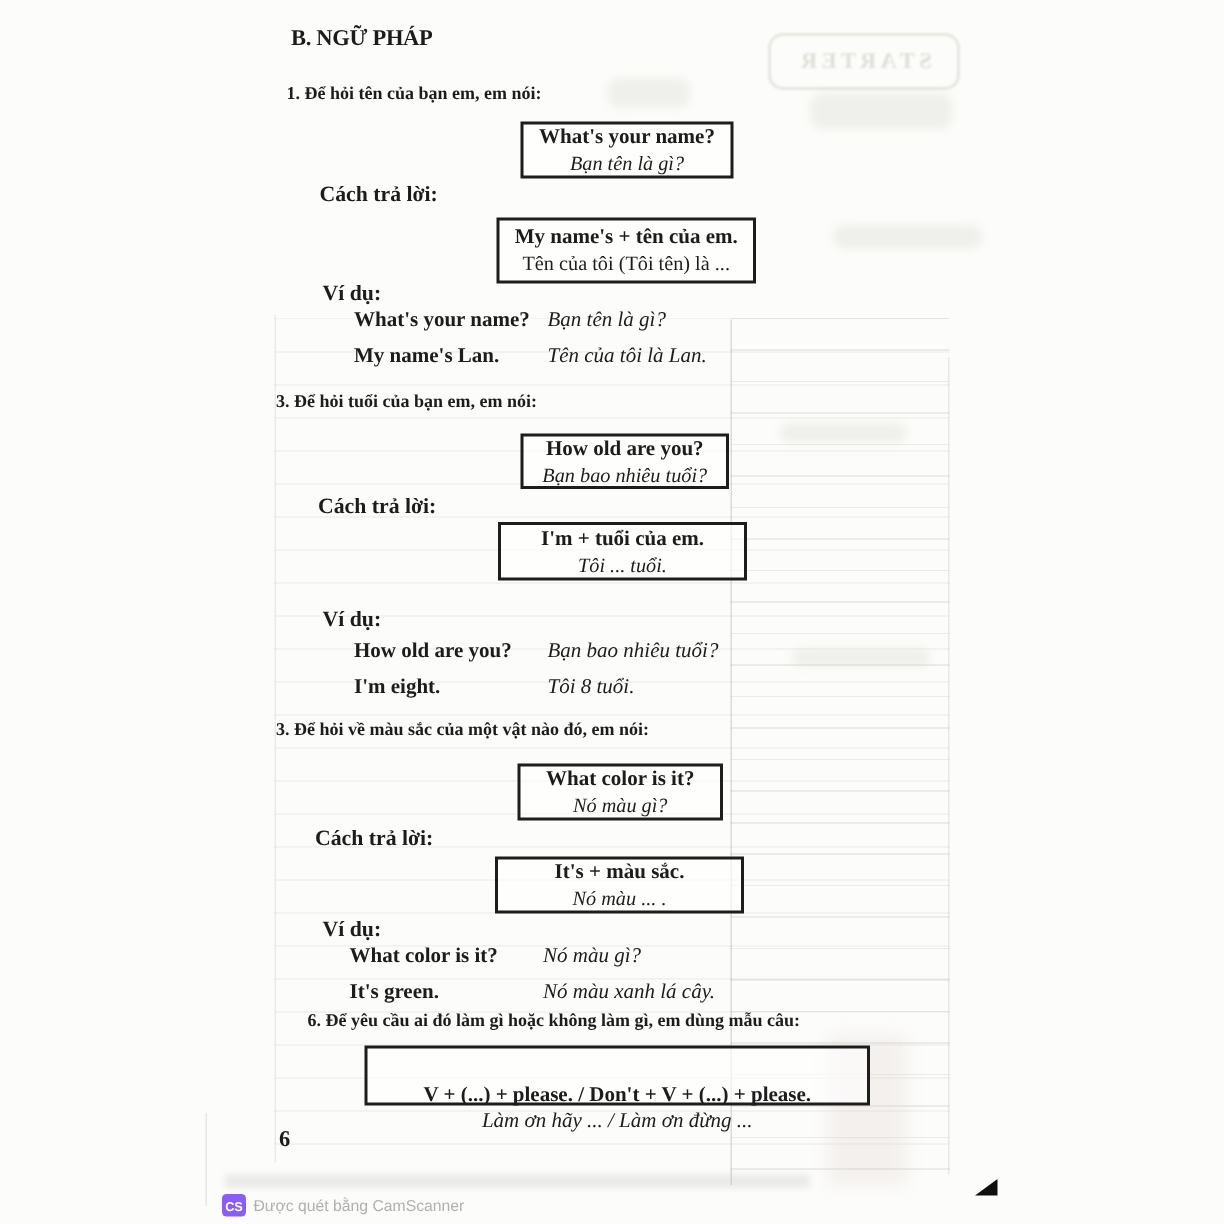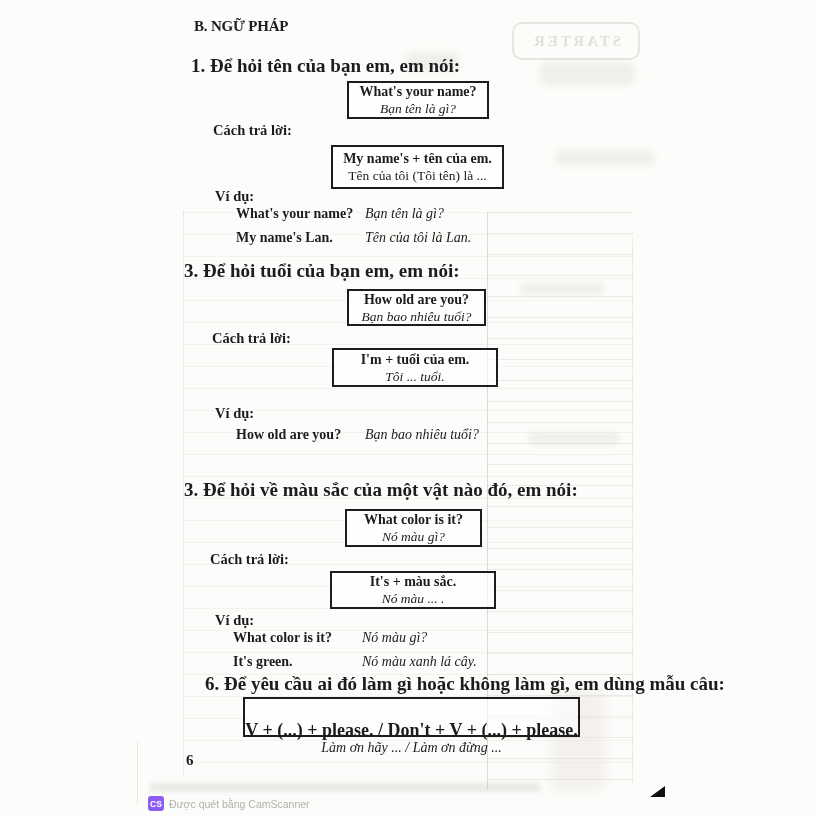--- a/index.html
+++ b/index.html
@@ -45,42 +45,42 @@
   .sm1{left:540px;top:62px;width:95px;height:24px;}
   .sm2{left:555px;top:150px;width:100px;height:16px;}
   .sm3{left:520px;top:282px;width:85px;height:13px;}
   .sm4{left:528px;top:432px;width:92px;height:13px;}
   .sm5{left:150px;top:783px;width:390px;height:9px;background:rgba(185,185,178,0.25);filter:blur(2px);}
   .sm6{left:552px;top:690px;width:52px;height:100px;background:rgba(214,200,194,0.22);filter:blur(6px);}
 
   
   .hdr{left:194px;top:18px;font-size:15px;font-weight:bold;letter-spacing:-0.2px;}
 
-  .prompt{font-size:19px;font-weight:bold;white-space:nowrap;}
+  .prompt{font-size:12px;font-weight:bold;white-space:nowrap;}
   .p1{left:191px;top:55px;}
   .p2{left:184px;top:260px;}
   .p3{left:184px;top:479px;}
   .p4{left:205px;top:673px;}
 
   .gbox{
     border:2px solid #1d1d1d;background:rgba(255,255,255,0.6);
     display:flex;flex-direction:column;align-items:center;justify-content:center;
     text-align:center;padding:2px 4px;line-height:17px;
   }
   .gbox .en{font-weight:bold;font-size:14px;white-space:nowrap;}
   .gbox .vi{font-style:italic;font-size:13.5px;white-space:nowrap;}
   .gbox .vi.upright{font-style:normal;}
   .qb1{left:347px;top:81px;width:142px;height:38px;}
   .ab1{left:331px;top:145px;width:173px;height:44px;}
   .qb2{left:347px;top:289px;width:139px;height:37px;}
   .ab2{left:332px;top:348px;width:166px;height:39px;}
   .qb3{left:345px;top:509px;width:137px;height:38px;}
   .ab3{left:330px;top:571px;width:166px;height:38px;}
   .b4 {left:243px;top:697px;width:337px;height:40px;}
-  .b4 .en{font-size:18px;margin-top:44px;}
+  .b4 .en{font-size:14px;margin-top:44px;}
   .b4 .vi{font-size:14px;}
 
   .minor-label{font-size:14.5px;font-weight:bold;white-space:nowrap;}
   .al1{left:213px;top:122px;}
   .al2{left:212px;top:330px;}
   .al3{left:210px;top:551px;}
   .el1{left:215px;top:188px;}
   .el2{left:215px;top:405px;}
   .el3{left:215px;top:612px;}
 
@@ -159,20 +159,24 @@
   <div class="abs minor-label al2">Cách trả lời:</div>
   <div class="abs gbox ab2">
     <div class="en">I'm + tuổi của em.</div>
     <div class="vi">Tôi ... tuổi.</div>
   </div>
   <div class="abs minor-label el2">Ví dụ:</div>
   <div class="abs ex-row ex2a">
     <span class="en">How old are you?</span>
     <span class="vi">Bạn bao nhiêu tuổi?</span>
   </div>
+  <div class="abs ex-row ex2b">
+    <span class="en">I'm eight.</span>
+    <span class="vi">Tôi 8 tuổi.</span>
+  </div>
 
   <div class="abs prompt p3">3. Để hỏi về màu sắc của một vật nào đó, em nói:</div>
   <div class="abs gbox qb3">
     <div class="en">What color is it?</div>
     <div class="vi">Nó màu gì?</div>
   </div>
   <div class="abs minor-label al3">Cách trả lời:</div>
   <div class="abs gbox ab3">
     <div class="en">It's + màu sắc.</div>
     <div class="vi">Nó màu ... .</div>

